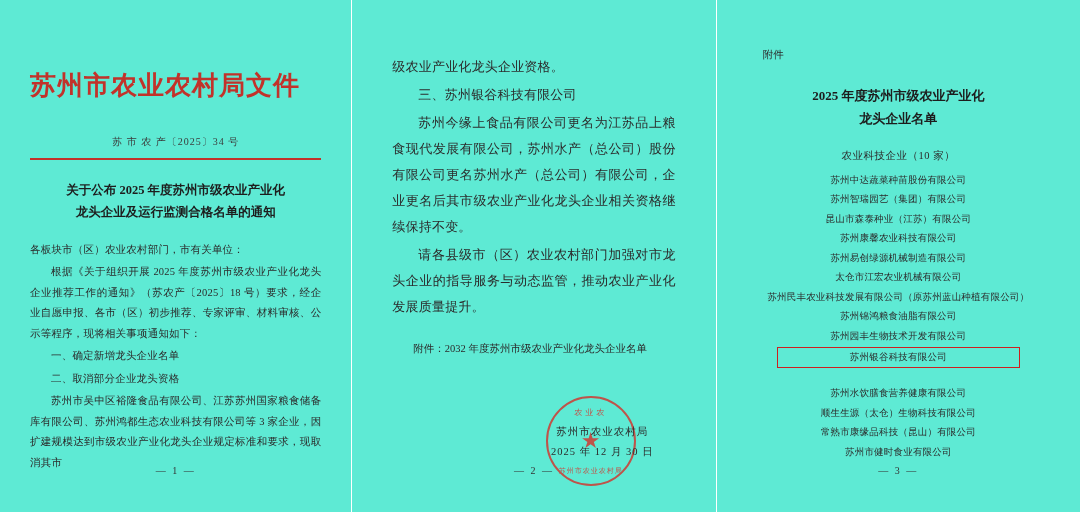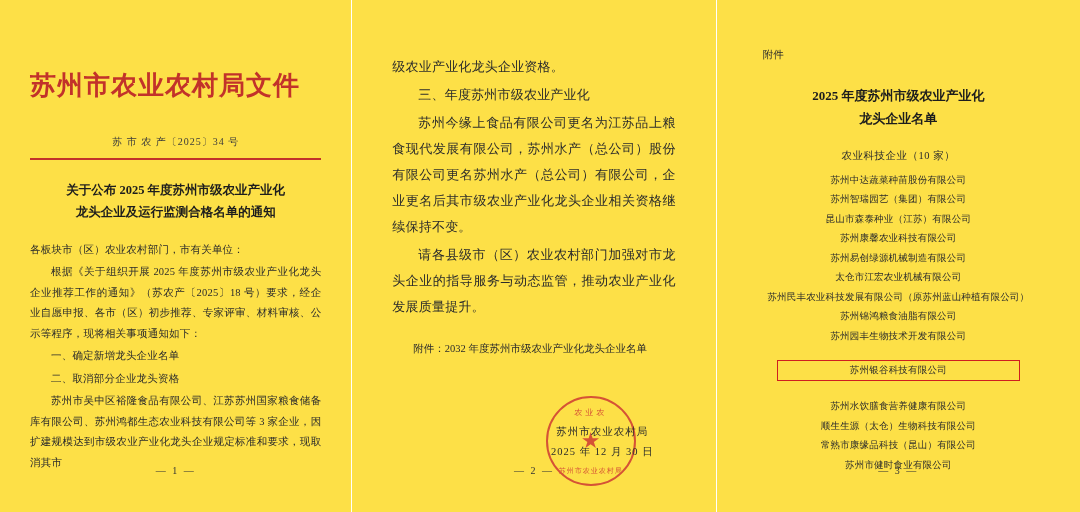--- a/index.html
+++ b/index.html
@@ -15,21 +15,21 @@
   }
   .scan-strip {
     display: flex;
     width: 1080px;
     height: 512px;
     background: #ffffff;
     box-sizing: border-box;
   }
   .page {
     position: relative;
-    background: #fde047;
+    background: #5eead4;
     box-sizing: border-box;
     overflow: hidden;
   }
   .page-1 { width: 352px; height: 512px; }
   .page-2 { width: 364px; height: 512px; }
   .page-3 { width: 364px; height: 512px; }
 
   .page-inner {
     position: absolute;
     left: 0; right: 0; top: 0; bottom: 0;
@@ -181,21 +181,21 @@
     color: #2b2b2b;
     line-height: 2.05;
     text-align: center;
     letter-spacing: 0.2px;
     white-space: nowrap;
   }
   .company-list li.highlight {
     display: block;
     border: 1.8px solid #cf1f1f;
     padding: 2px 0;
-    margin: 14px 14px;
+    margin: 1px 14px;
     line-height: 1.6;
     text-align: center;
   }
 
   .page-folio {
     position: absolute;
     left: 0; right: 0;
     bottom: 36px;
     text-align: center;
     font-size: 10px;
@@ -232,21 +232,21 @@
     </div>
     <div class="page-folio">— 1 —</div>
   </div>
 
   <div class="gutter"></div>
 
   <div class="page page-2">
     <div class="page-inner">
       <div class="p2-text">
         <p>级农业产业化龙头企业资格。</p>
-        <p class="indent">三、年度苏州市级农业产业化</p>
+        <p class="indent">三、苏州银谷科技有限公司</p>
         <p class="indent">苏州今缘上食品有限公司更名为江苏品上粮食现代发展有限公司，苏州水产（总公司）股份有限公司更名苏州水产（总公司）有限公司，企业更名后其市级农业产业化龙头企业相关资格继续保持不变。</p>
         <p class="indent">请各县级市（区）农业农村部门加强对市龙头企业的指导服务与动态监管，推动农业产业化发展质量提升。</p>
       </div>
       <div class="attach-line">附件：2032 年度苏州市级农业产业化龙头企业名单</div>
       <div class="sign-block">
         <div class="seal">
           <div class="seal-top">农业农</div>
           <div class="star">★</div>
           <div class="seal-bottom">苏州市农业农村局</div>
         </div>

